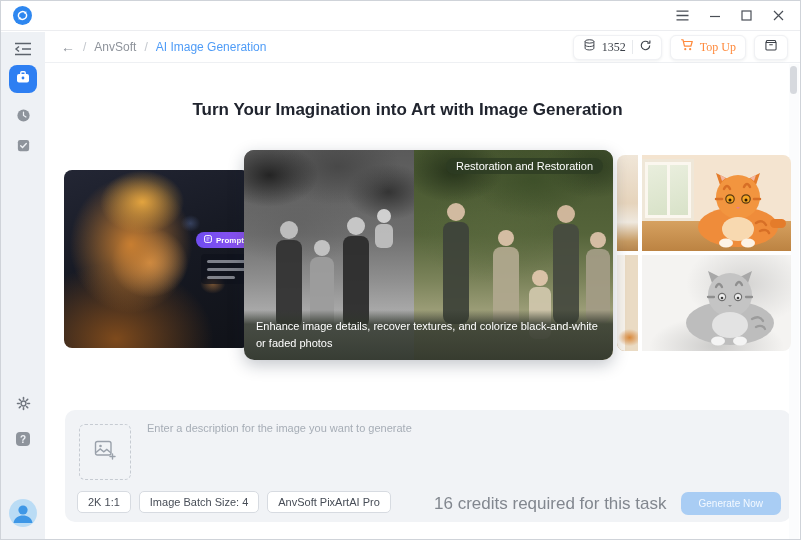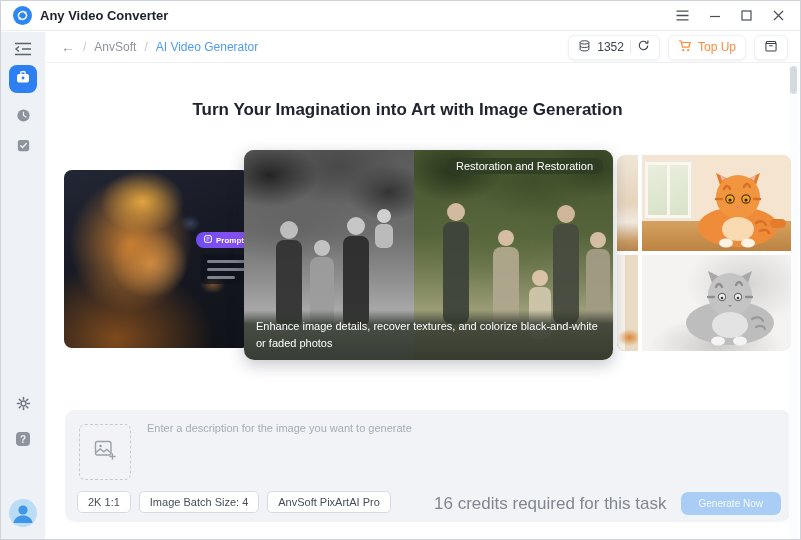--- a/index.html
+++ b/index.html
@@ -18,21 +18,21 @@
   .win-controls{margin-left:auto;display:flex;align-items:center;gap:17px;padding-right:2px;}
   .win-btn{width:15px;height:15px;display:flex;align-items:center;justify-content:center;cursor:pointer;}
   
   .toolbar{position:absolute;top:31px;left:44px;right:0;height:31px;background:#fff;
     border-bottom:1px solid #eef0f3;display:flex;align-items:center;padding:0 12px 0 16px;}
   .crumb{display:flex;align-items:center;gap:8px;font-size:12px;}
   .crumb .back{color:#8e939b;font-size:14px;cursor:pointer;}
   .crumb .sep{color:#c2c6cc;}
   .crumb .parent{color:#8e939b;}
   .crumb .current{color:#4f9cf7;}
-  .tb-right{margin-left:auto;display:flex;align-items:center;gap:8px;}
+  .tb-right{margin-left:auto;display:flex;align-items:center;gap:8px;font-family:Liberation Serif, serif;}
   .pill{height:25px;background:#fff;border:1px solid #f0f1f4;border-radius:6px;
     box-shadow:0 1px 3px rgba(40,50,70,.08);display:flex;align-items:center;
     padding:0 9px;gap:6px;font-size:12px;color:#3c4149;cursor:pointer;}
   .pill .vdiv{width:1px;height:14px;background:#e7e9ec;}
   .topup-label{color:#ff8a3c;font-size:12px;}
   
   .sidebar{position:absolute;top:31px;left:0;width:44px;bottom:0;background:#eef1f5;}
   .side-abs{position:absolute;left:50%;transform:translateX(-50%);}
   .nav-item{width:28px;height:28px;border-radius:8px;display:flex;align-items:center;
     justify-content:center;cursor:pointer;}
@@ -129,21 +129,20 @@
 
   <div class="titlebar">
     <div class="logo">
       <svg width="13" height="13" viewBox="0 0 16 16">
         <path d="M3.2 9.5A5 5 0 0 1 12 5.2" fill="none" stroke="#fff" stroke-width="1.8" stroke-linecap="round"></path>
         <path d="M12.8 6.5A5 5 0 0 1 4 10.8" fill="none" stroke="#fff" stroke-width="1.8" stroke-linecap="round"></path>
         <path d="M12.6 2.6v3h-3z" fill="#fff"></path>
           <path d="M3.4 13.4v-3h3z" fill="#fff"></path>
       </svg>
     </div>
-    <div class="app-title">Any Video Converter</div>
     <div class="win-controls">
       <div class="win-btn">
         <svg width="13" height="11" viewBox="0 0 13 11">
             <path d="M.5 1.2h12M.5 5.5h12M.5 9.8h12" stroke="#4a4f57" stroke-width="1.3"></path>
           </svg>
       </div>
       <div class="win-btn">
         <svg width="12" height="12" viewBox="0 0 12 12">
             <path d="M1 6.5h10" stroke="#4a4f57" stroke-width="1.2"></path>
           </svg>
@@ -213,21 +212,21 @@
       </svg>
     </div>
   </div>
 
   <div class="toolbar">
     <div class="crumb">
       <span class="back">←</span>
       <span class="sep">/</span>
       <span class="parent">AnvSoft</span>
       <span class="sep">/</span>
-      <span class="current">AI Video Generator</span>
+      <span class="current">AI Image Generation</span>
     </div>
     <div class="tb-right">
       <div class="pill">
         <span>
           <svg width="13" height="14" viewBox="0 0 16 16" fill="none" stroke="#3c4149" stroke-width="1.2">
             <ellipse cx="8" cy="3.6" rx="5.4" ry="2.1"></ellipse>
             <path d="M2.6 3.6v4.2c0 1.2 2.4 2.1 5.4 2.1s5.4-.9 5.4-2.1V3.6"></path>
             <path d="M2.6 7.8V12c0 1.2 2.4 2.1 5.4 2.1s5.4-.9 5.4-2.1V7.8"></path>
           </svg>
         </span>

